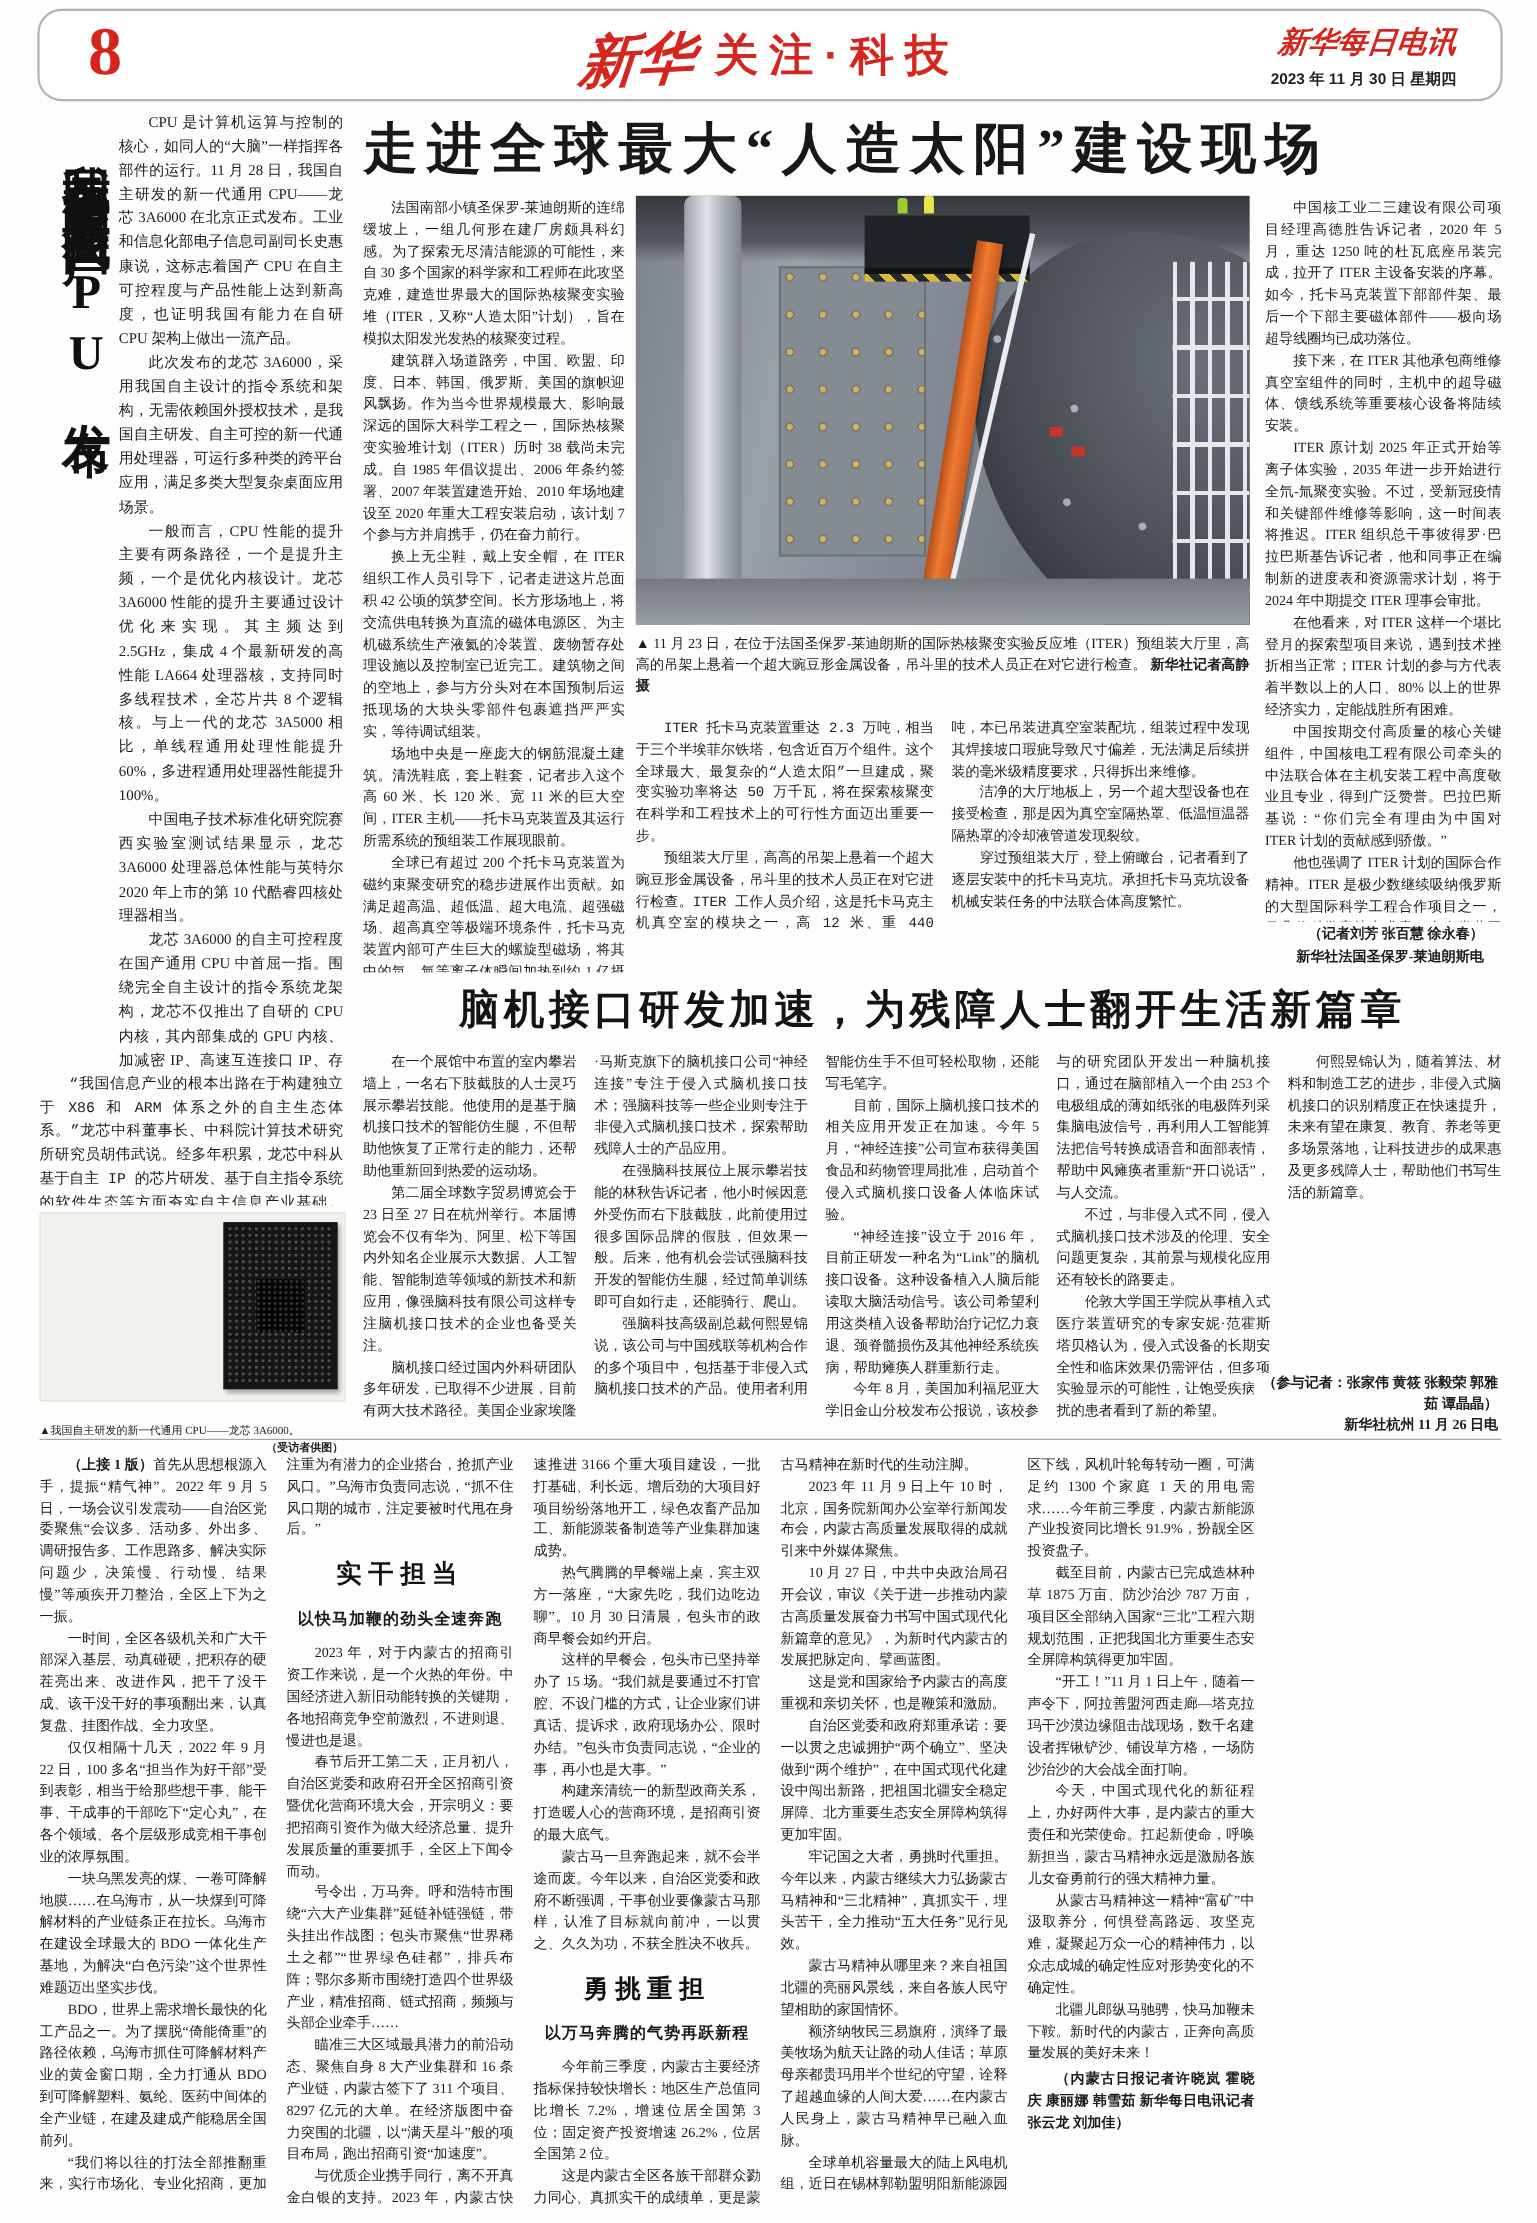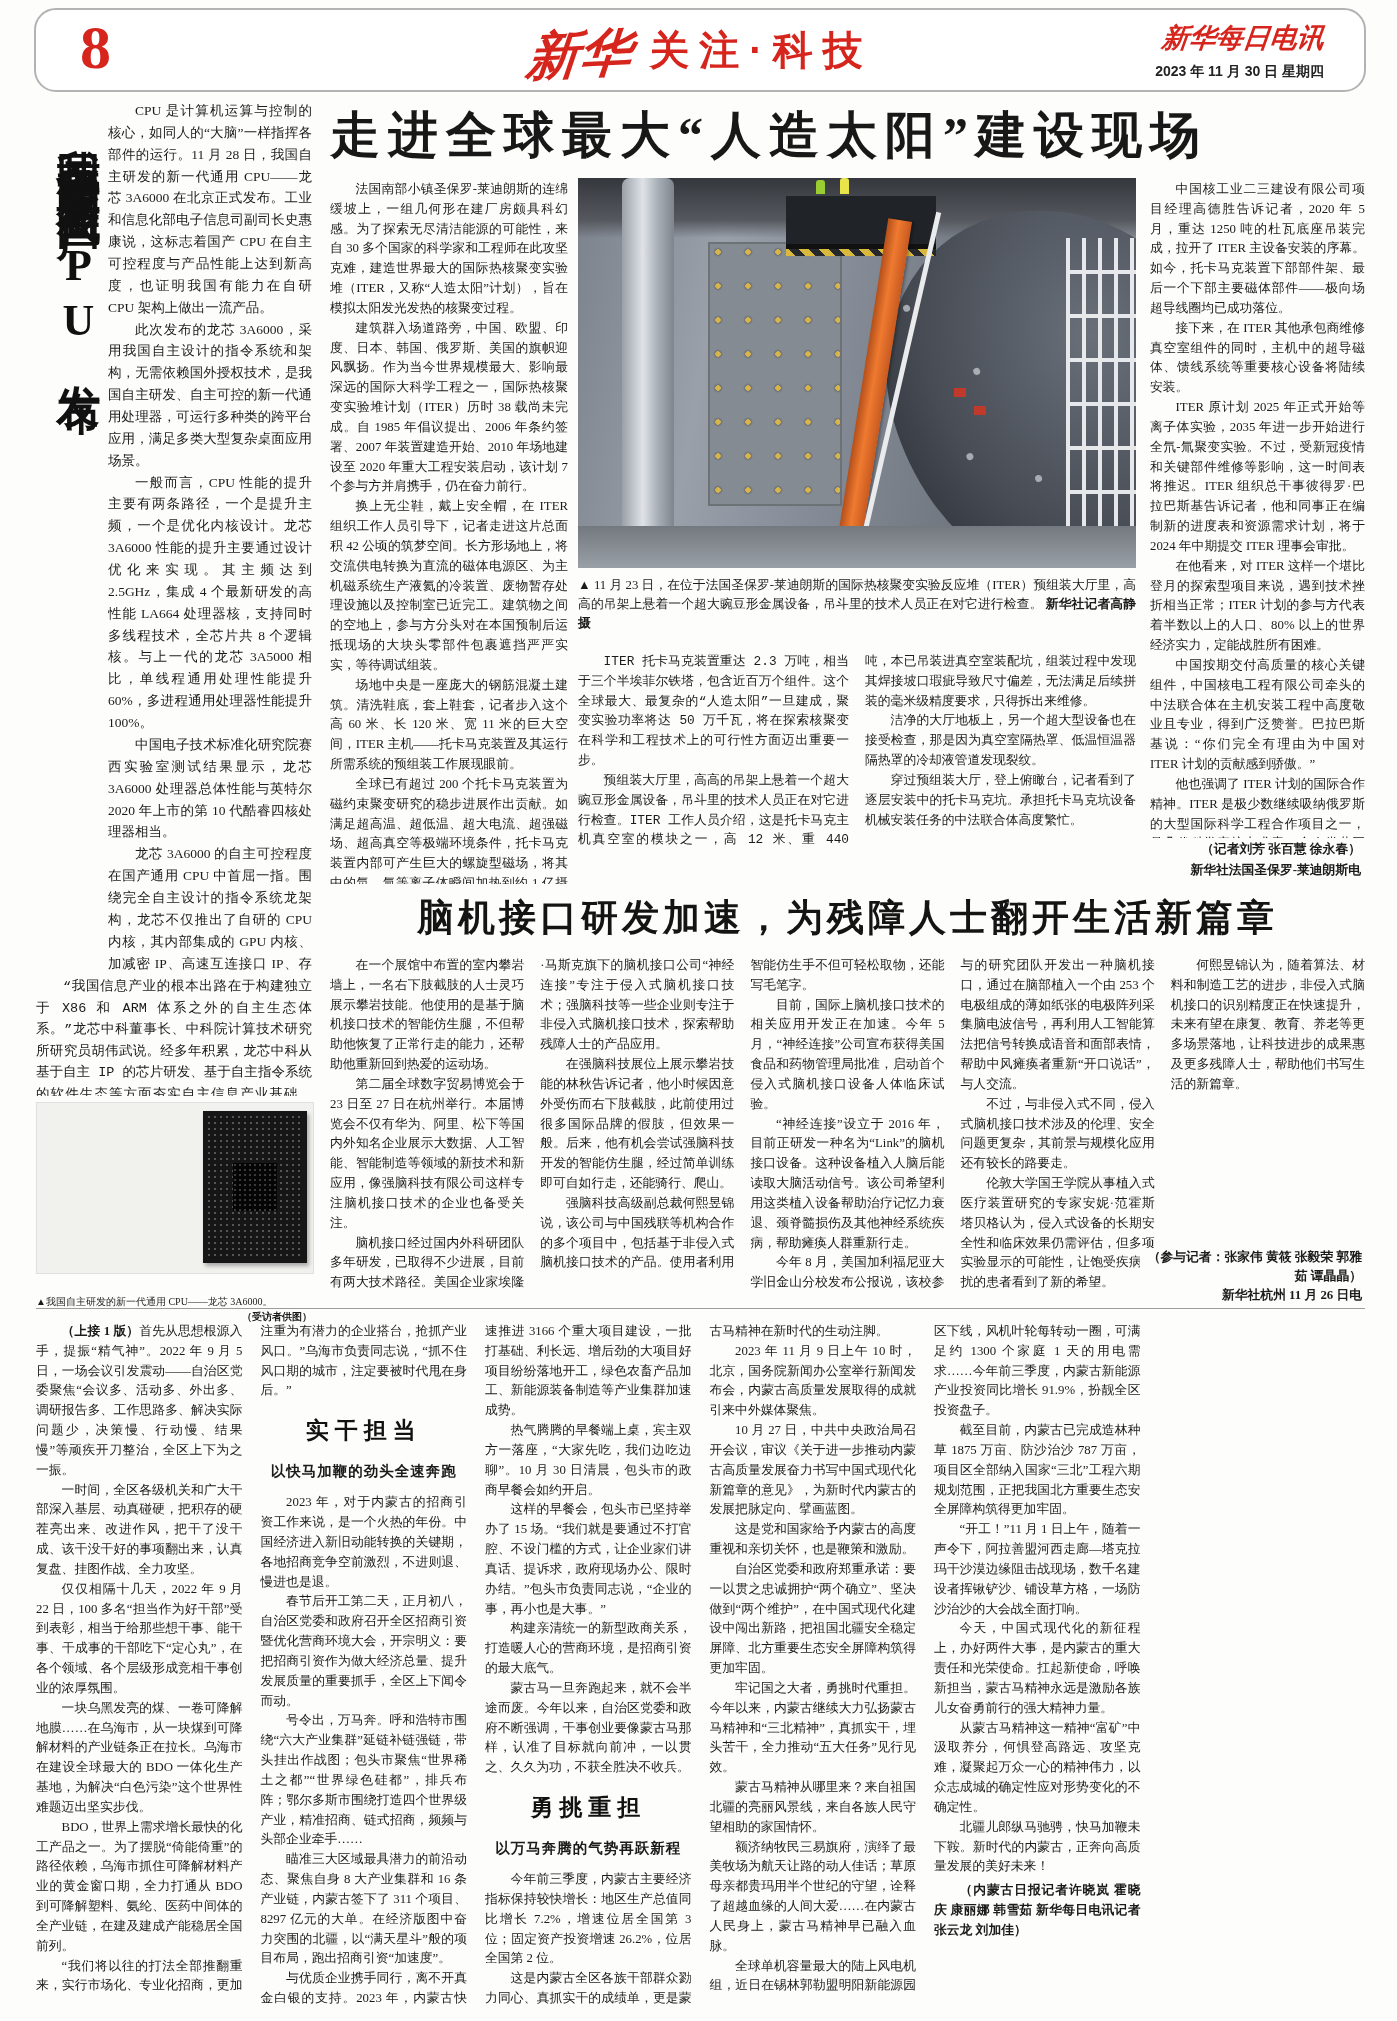--- a/index.html
+++ b/index.html
@@ -89,21 +89,21 @@
   .ph-red1,.ph-red2{position:absolute;width:12px;height:9px;background:#c0392b;}
   .ph-red1{right:170px;top:210px;} .ph-red2{right:150px;top:228px;}
   .ph-floor{position:absolute;left:0;right:0;bottom:0;height:42px;background:linear-gradient(#74787f,#9aa0a7);}
   #iter-caption{position:absolute;left:248px;top:476px;width:558px;font-size:12.8px;line-height:1.5;text-align:justify;}
   #iter-caption .cap-txt{text-indent:2em;display:inline;}
   #iter-caption b{font-weight:bold;}
   #iter-mid{position:absolute;left:248px;top:552px;width:558px;height:232px;overflow:hidden;
             column-count:2;column-gap:16px;font-size:12.8px;font-family:Liberation Mono, monospace;}
   #iter-colR{position:absolute;left:820px;top:80px;width:215px;height:704px;font-size:12.8px;}
   #iter-colR .flow{max-height:658px;}
-  .iter-byline{margin:2px 4px 0;text-align:right;font-weight:bold;font-size:12.8px;line-height:1.5;}
+  .iter-byline{margin:2px 16px 0;text-align:right;font-weight:bold;font-size:12.8px;line-height:1.5;}
 
   
   #bci-headline{position:absolute;left:330px;top:893px;width:1035px;text-align:center;
                 font-size:37px;font-weight:900;letter-spacing:4px;color:#141414;
                 font-family:"Liberation Sans","DejaVu Sans",sans-serif;}
   #bci-body{position:absolute;left:330px;top:956px;width:1035px;height:340px;overflow:hidden;
             column-count:5;column-gap:16px;column-fill:auto;font-size:12.8px;}
   #bci-byline{position:absolute;left:1140px;top:1248px;width:222px;text-align:right;
               font-weight:bold;font-size:12.8px;line-height:1.5;background:#fdfdfb;}
 

